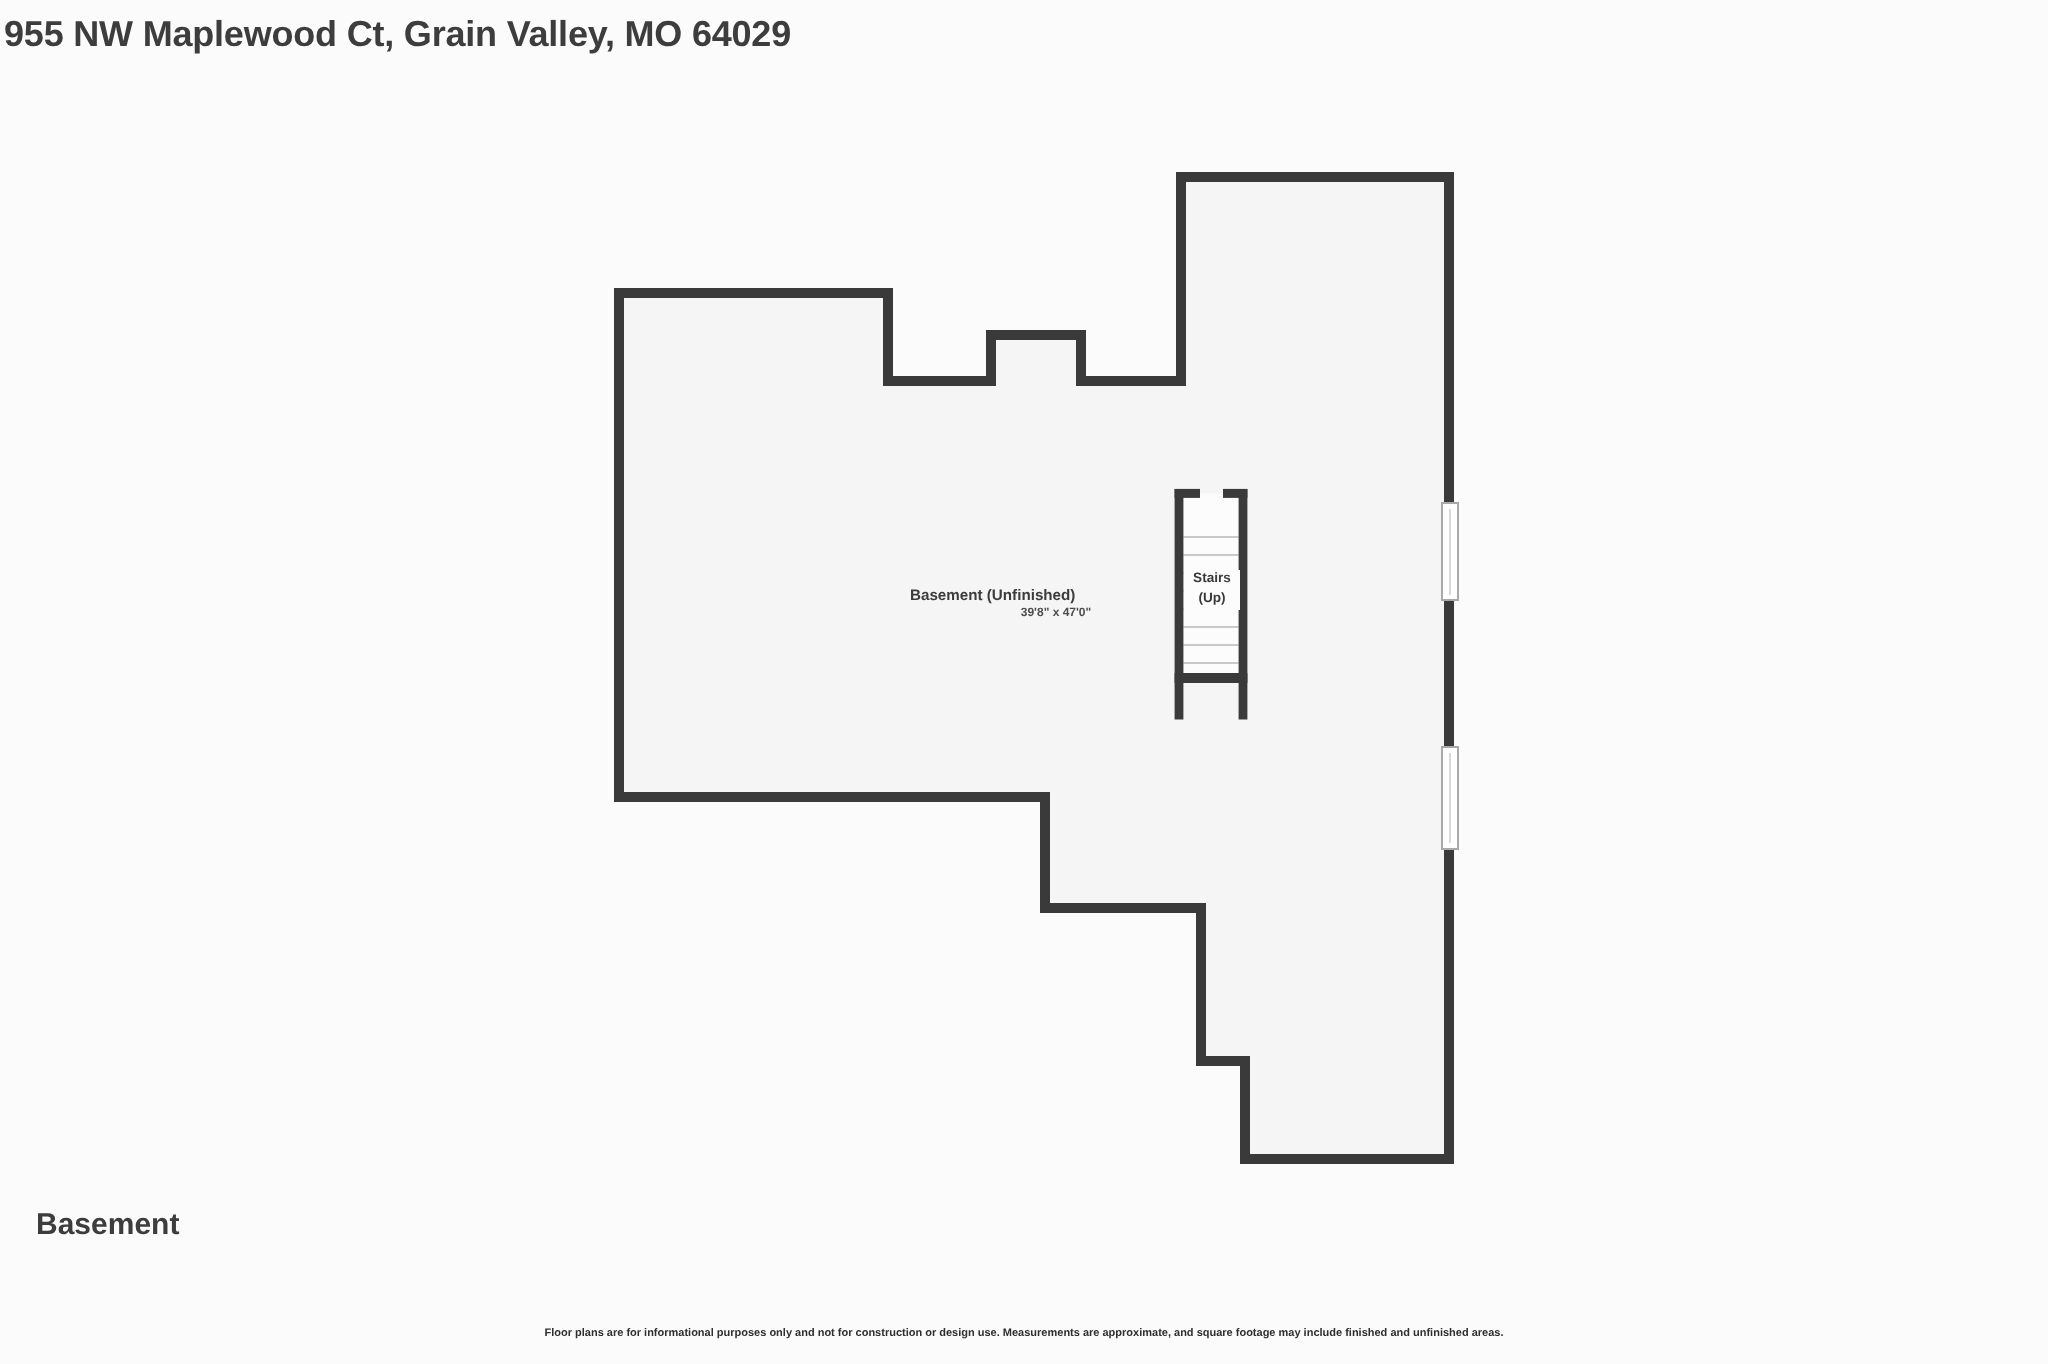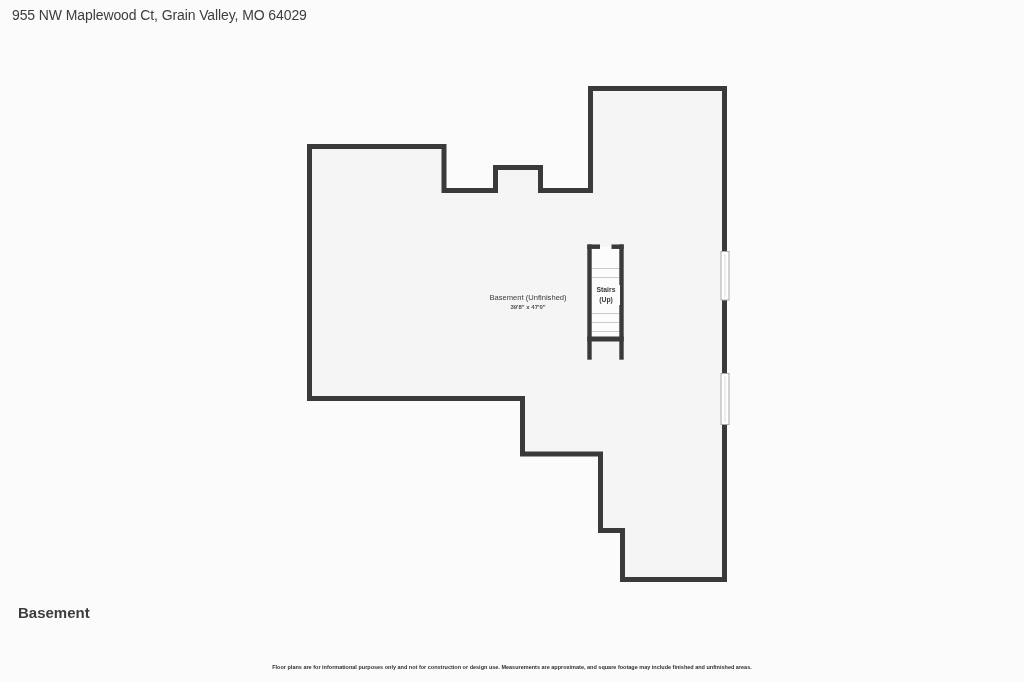--- a/index.html
+++ b/index.html
@@ -5,28 +5,28 @@
   html, body { margin: 0; padding: 0; }
   body {
     width: 1024px; height: 682px;
     background: #fbfbfb;
     font-family: "Liberation Sans", sans-serif;
     position: relative;
     overflow: hidden;
   }
   .page { position: absolute; inset: 0; }
   .page-title {
-    position: absolute; left: 12px; top: 7px;
-    font-size: 14px; font-weight: 400; color: #3d3d3d;
+    position: absolute; left: 2px; top: 7px;
+    font-size: 18px; font-weight: 700; color: #3d3d3d;
     letter-spacing: -0.1px;
   }
   .plan-svg { position: absolute; left: 0; top: 0; }
   .room-label {
     position: absolute; left: 455px; top: 292.5px; width: 146px;
-    text-align: center; font-size: 7.6px; font-weight: 400; color: #3c3c3c;
+    text-align: left; font-size: 7.6px; font-weight: 700; color: #3c3c3c;
   }
   .room-dims {
     position: absolute; left: 455px; top: 304px; width: 146px;
     text-align: center; font-size: 6px; font-weight: 600; color: #4d4d4d;
   }
   .stairs-label {
     position: absolute; left: 592px; top: 285px; width: 28px; height: 20px;
     background: #fcfcfc; text-align: center;
     font-size: 6.8px; font-weight: 700; color: #3a3a3a; line-height: 9.5px;
   }

